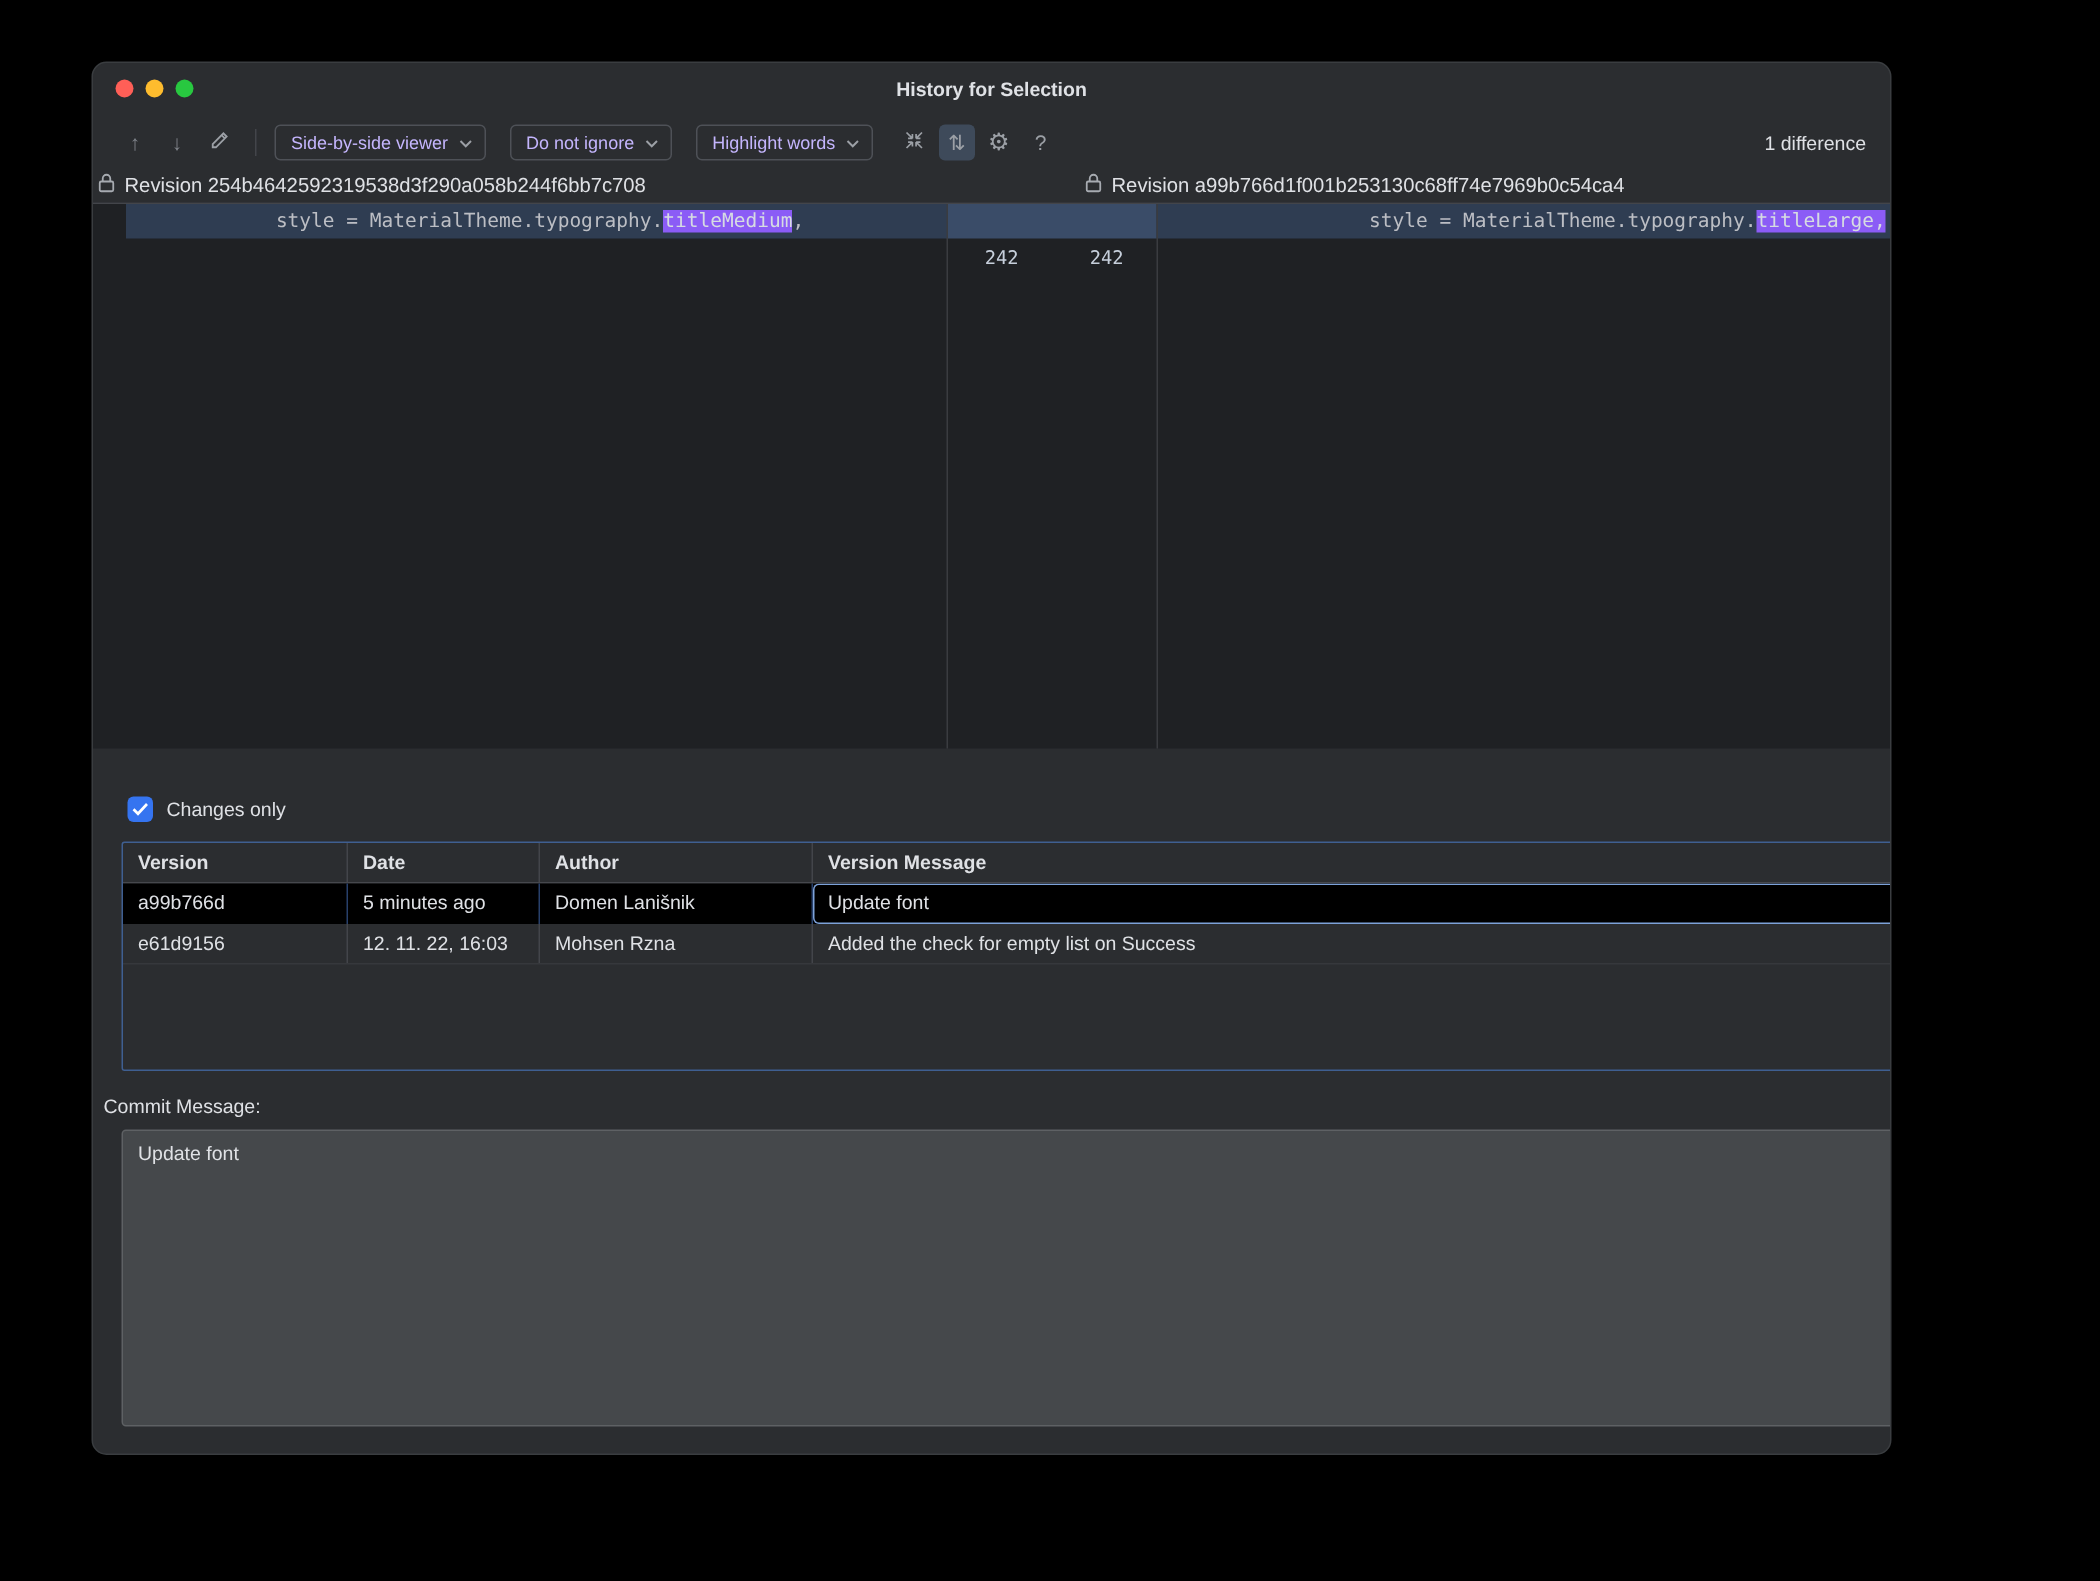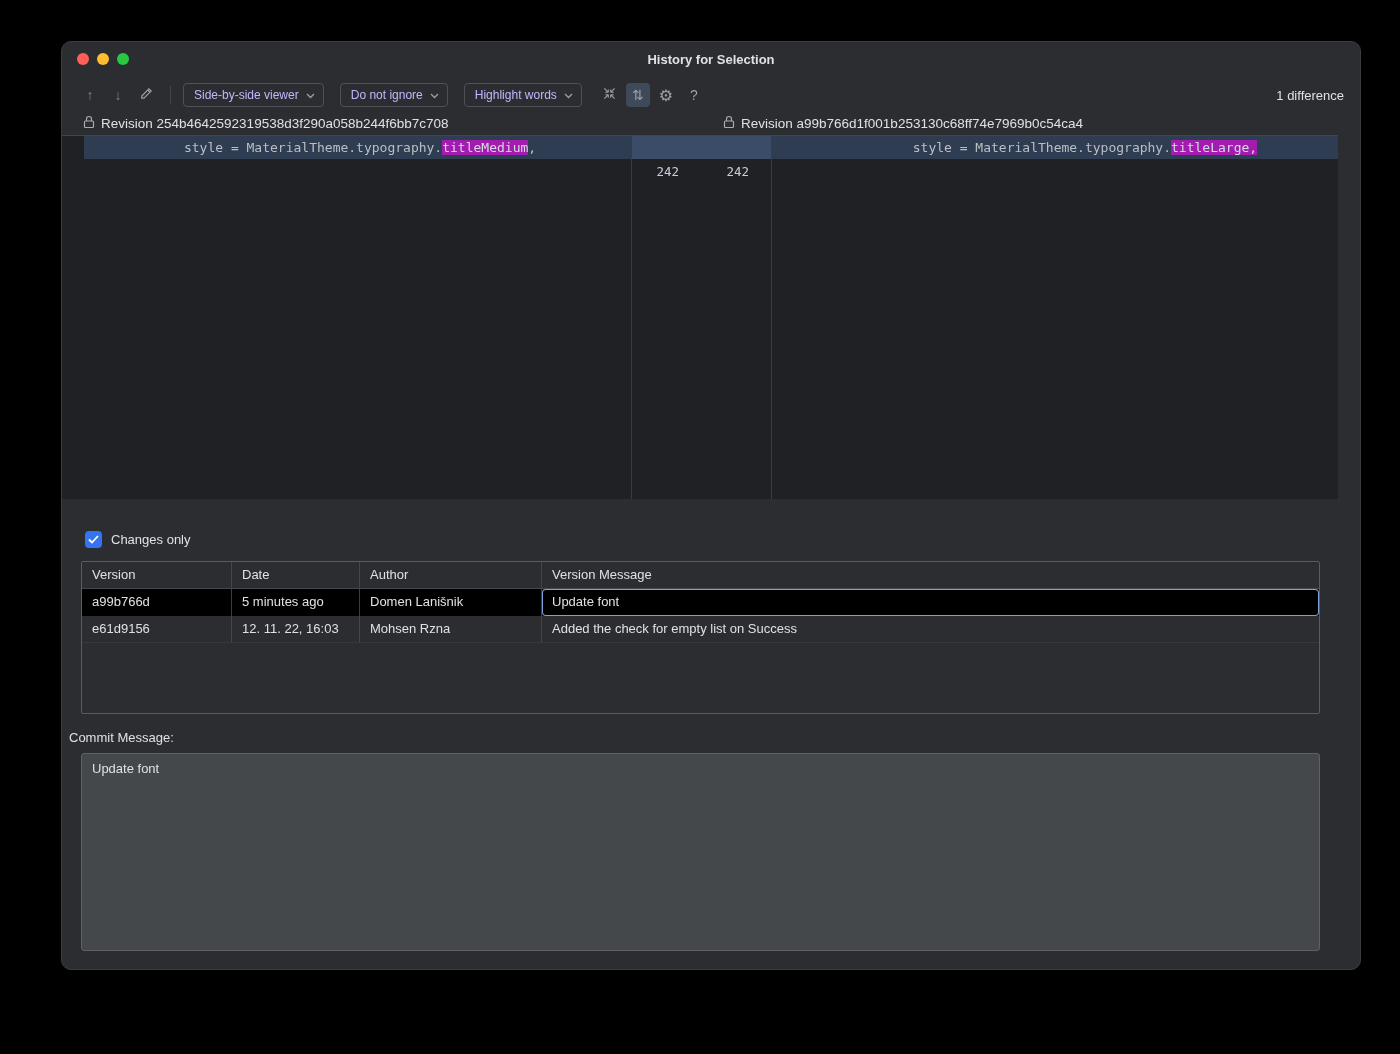--- a/index.html
+++ b/index.html
@@ -1,19 +1,19 @@
 <!DOCTYPE html>
 <html><head>
 <meta charset="utf-8">
 <style>
   * { margin:0; padding:0; box-sizing:border-box; }
   html,body { width:1400px; height:1054px; background:#000; font-family:"Liberation Sans", sans-serif; }
   body { position:relative; overflow:hidden; }
 
-  .window { position:absolute; left:61px; top:41px; width:1300px; height:929px;
+  .window { position:absolute; left:61px; top:41px; width:1200px; height:929px;
             background:#2b2d30; border-radius:10px; overflow:hidden;
             border:1px solid #3a3d40; box-shadow:0 20px 60px rgba(0,0,0,.6); }
 
   
   .titlebar { position:relative; height:34px; display:flex; align-items:center; justify-content:center; }
   .traffic { position:absolute; left:15px; top:0; height:100%; display:flex; align-items:center; gap:8px; }
   .light { width:12px; height:12px; border-radius:50%; border:none; }
   .light.red { background:#ff5f57; } .light.yellow { background:#febc2e; } .light.green { background:#28c840; }
   .title { font-size:13px; font-weight:bold; color:#dfe1e5; }
 
@@ -27,49 +27,49 @@
   .icon-btn.gear { font-size:16px; }
   .tb-sep { width:1px; height:18px; background:#43454a; margin:0 12px 0 8px; }
   .dropdown { height:24px; display:inline-flex; align-items:center; gap:7px; padding:0 8px 0 10px;
               border:1px solid #4e5157; border-radius:4px; color:#c4b5fd; font-size:12px;
               margin-right:16px; background:transparent; white-space:nowrap; }
   .diff-count { position:absolute; right:16px; color:#dfe1e5; font-size:13px; }
 
   
   .rev { position:absolute; top:70px; height:23px; display:flex; align-items:center; gap:6px;
          color:#dfe1e5; font-size:13.5px; white-space:nowrap; }
-  .rev.left { left:21px; } .rev.right { left:661px; }
+  .rev.left { left:3px; } .rev.right { left:661px; }
 
   
   .diff { position:absolute; top:93px; left:0; width:1276px; height:364px;
           background:#1f2124; border-top:1px solid #43454a; }
   .v-sep { position:absolute; top:0; bottom:0; width:1px; background:#3a3c40; z-index:3; }
   .v-sep.l { left:569px; } .v-sep.r { left:709px; }
   .code-seg { position:absolute; top:0; height:23px; line-height:23px; z-index:1;
               background:#2f3d52; font-family:"DejaVu Sans Mono", monospace; font-size:13px;
               color:#bcbec4; white-space:pre; overflow:hidden; padding-left:6px; }
   .code-seg.left { left:22px; width:547px; }
   .code-seg.right { left:709px; width:567px;padding-left:40px; }
-  .word-hl { background:#a21caf; color:#d6dbe2; }
+  .word-hl { background:#8b5cf6; color:#d6dbe2; }
   .gutter-row { position:absolute; top:0; left:569px; width:140px; height:23px; background:#3a4c68;
                 display:flex; z-index:2; }
   .gutter-cell { flex:1; text-align:right; padding-right:22px; line-height:23px;
                  font-family:"DejaVu Sans Mono", monospace; font-size:12.5px; color:#c6cfdb;margin-top:24px; }
 
   
   .changes-only { position:absolute; left:23px; top:489px; display:flex; align-items:center; gap:9px;
                   color:#dfe1e5; font-size:13px; }
   .checkbox { width:17px; height:17px; background:#3574f0; border-radius:4px;
               display:flex; align-items:center; justify-content:center; border:none; }
 
   
   .table { position:absolute; left:19px; top:519px; width:1239px; height:153px;
            border:1px solid #3f5f91; border-radius:2px; overflow:hidden; }
   .t-row { display:flex; height:27px; line-height:26px; font-size:13px; color:#dfe1e5; }
-  .t-row.head { border-bottom:1px solid #46484d; }
+  .t-row.head { border-bottom:1px solid #46484d;font-weight:bold; }
   .t-row.data { border-bottom:1px solid #36383c; }
   .cell { padding:0 10px; border-right:1px solid #43454a; overflow:hidden; white-space:nowrap; }
   .cell:last-child { border-right:none; }
   .c-version { width:150px; } .c-date { width:128px; } .c-author { width:182px; } .c-msg { flex:1; }
   .t-row.selected { background:#000000; border-bottom:none; }
   .t-row.selected .cell { border-right-color:#28406b; }
   .t-row.selected .c-msg { box-shadow: inset 0 0 0 1px #7da2d9; border-radius:4px; }
 
   
   .commit-label { position:absolute; left:7px; top:688px; font-size:13px; color:#dfe1e5; }

